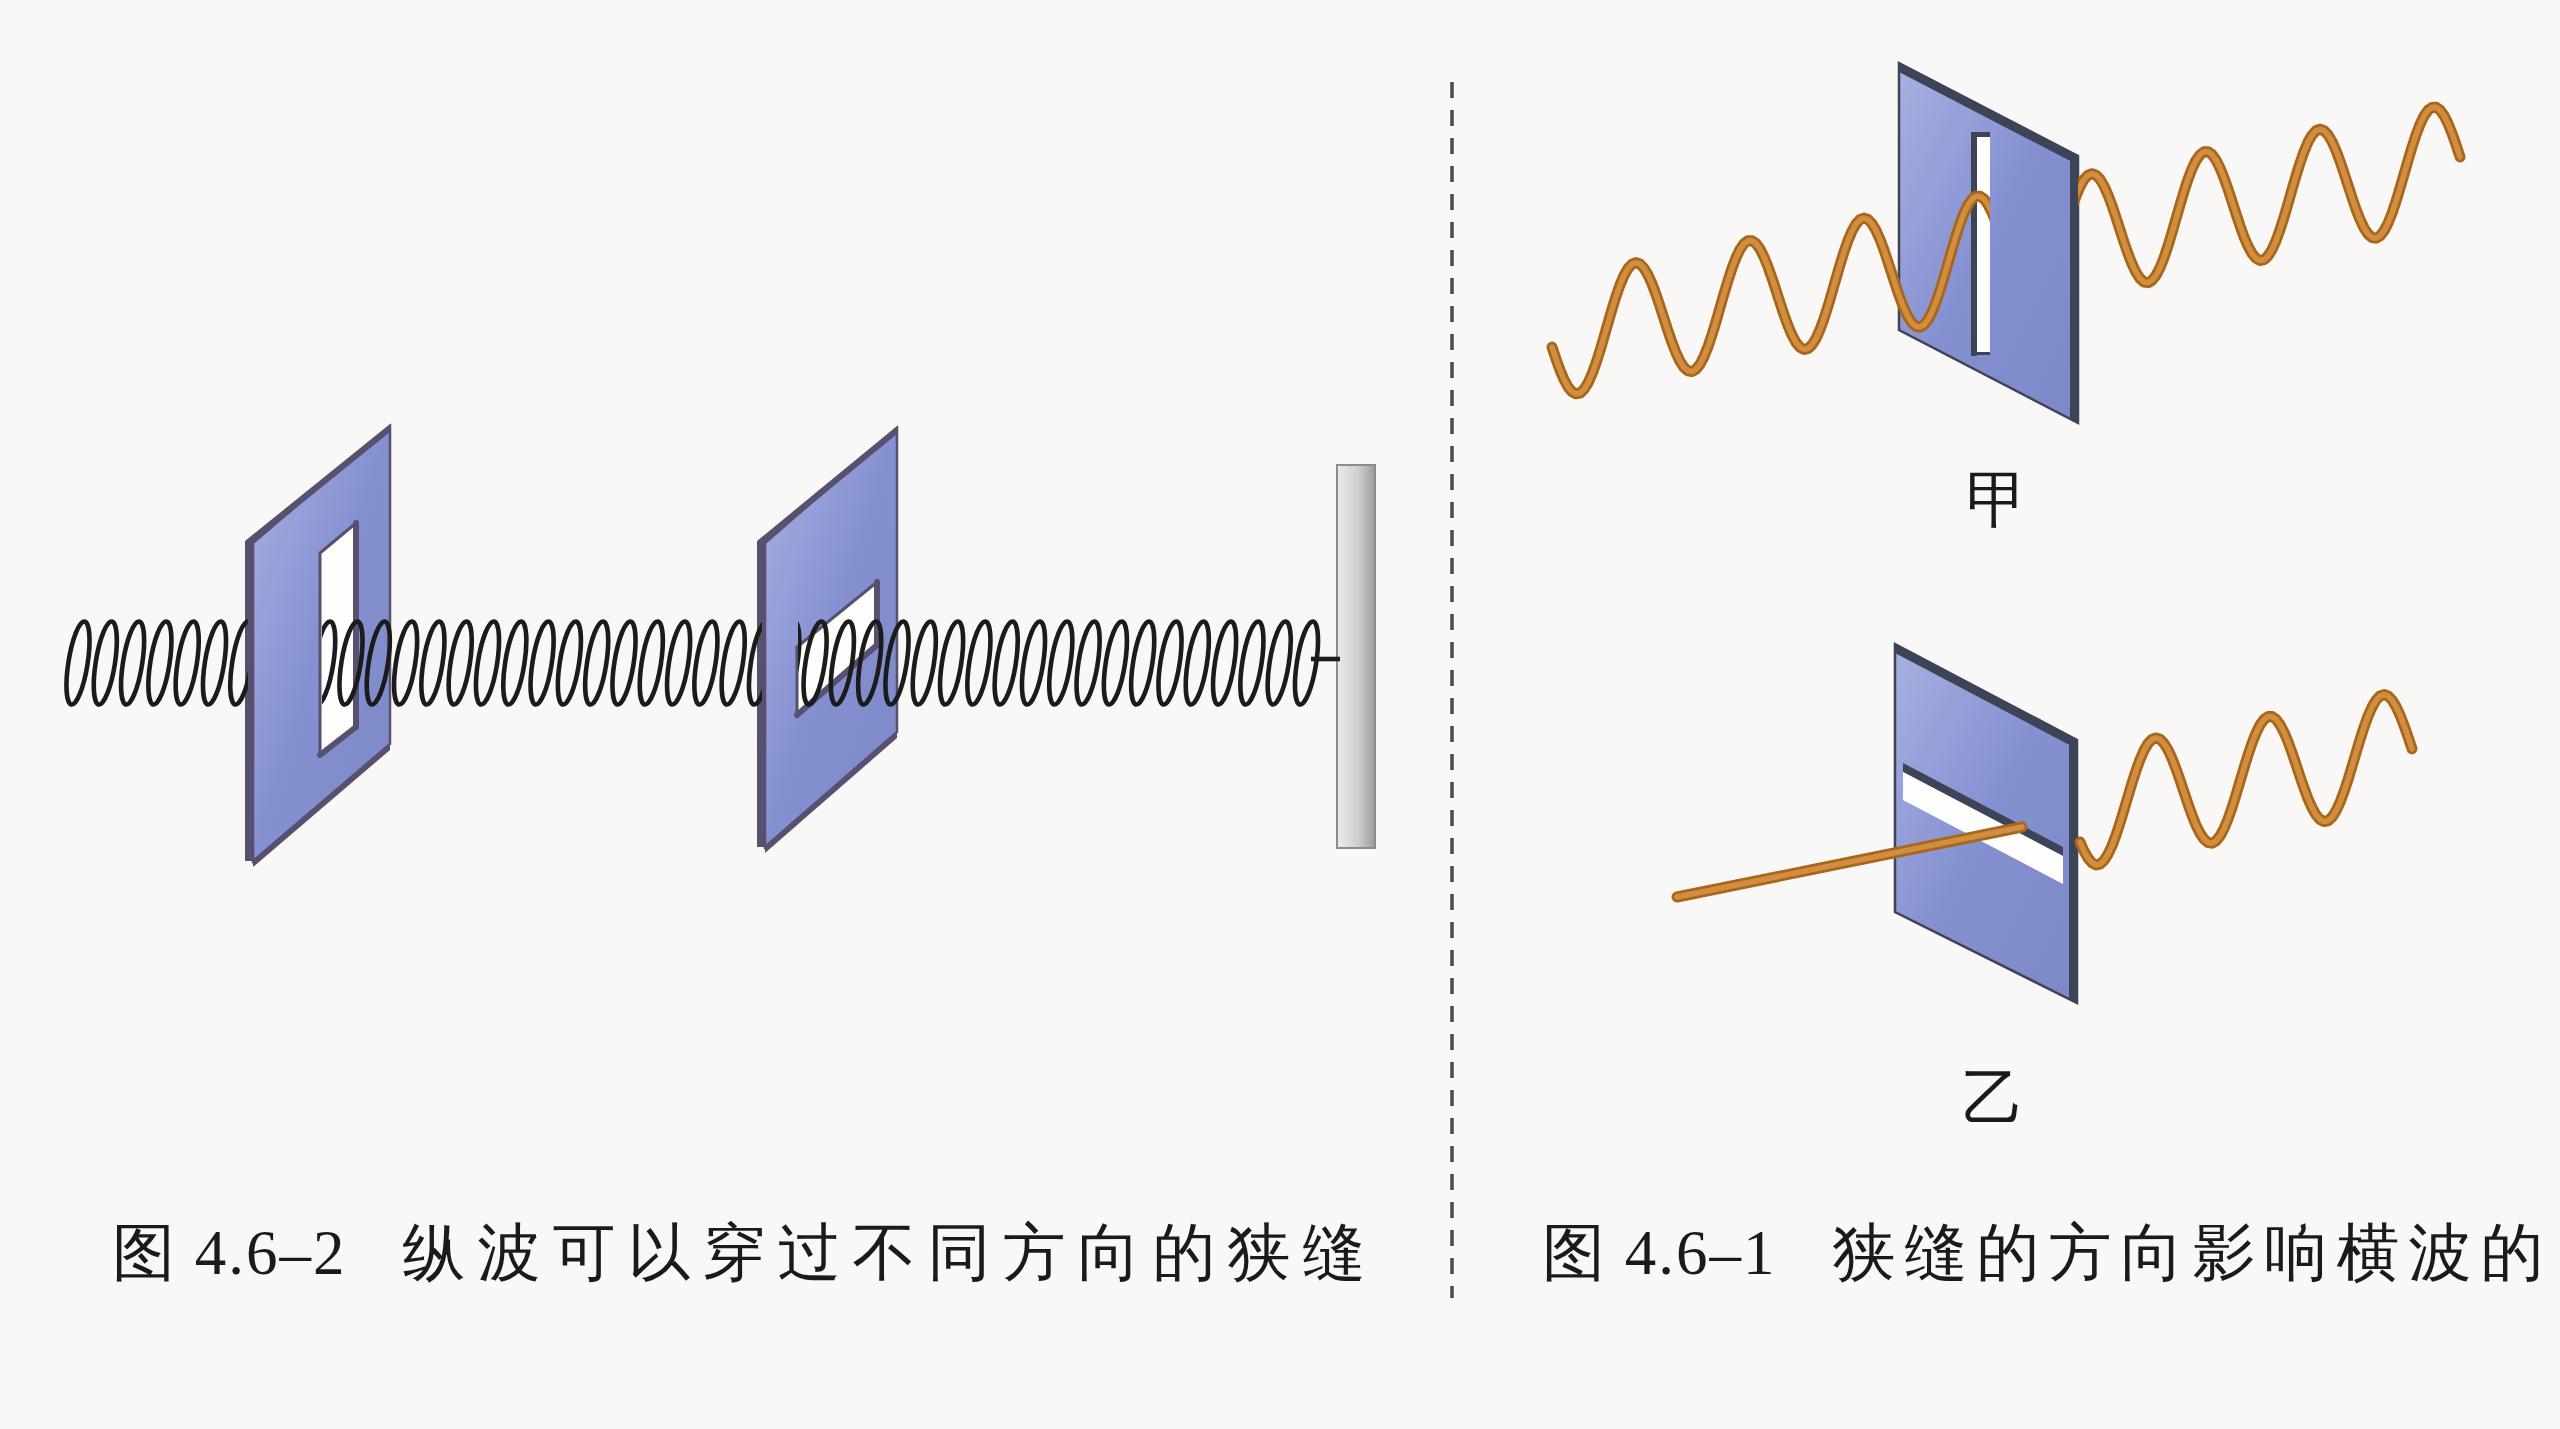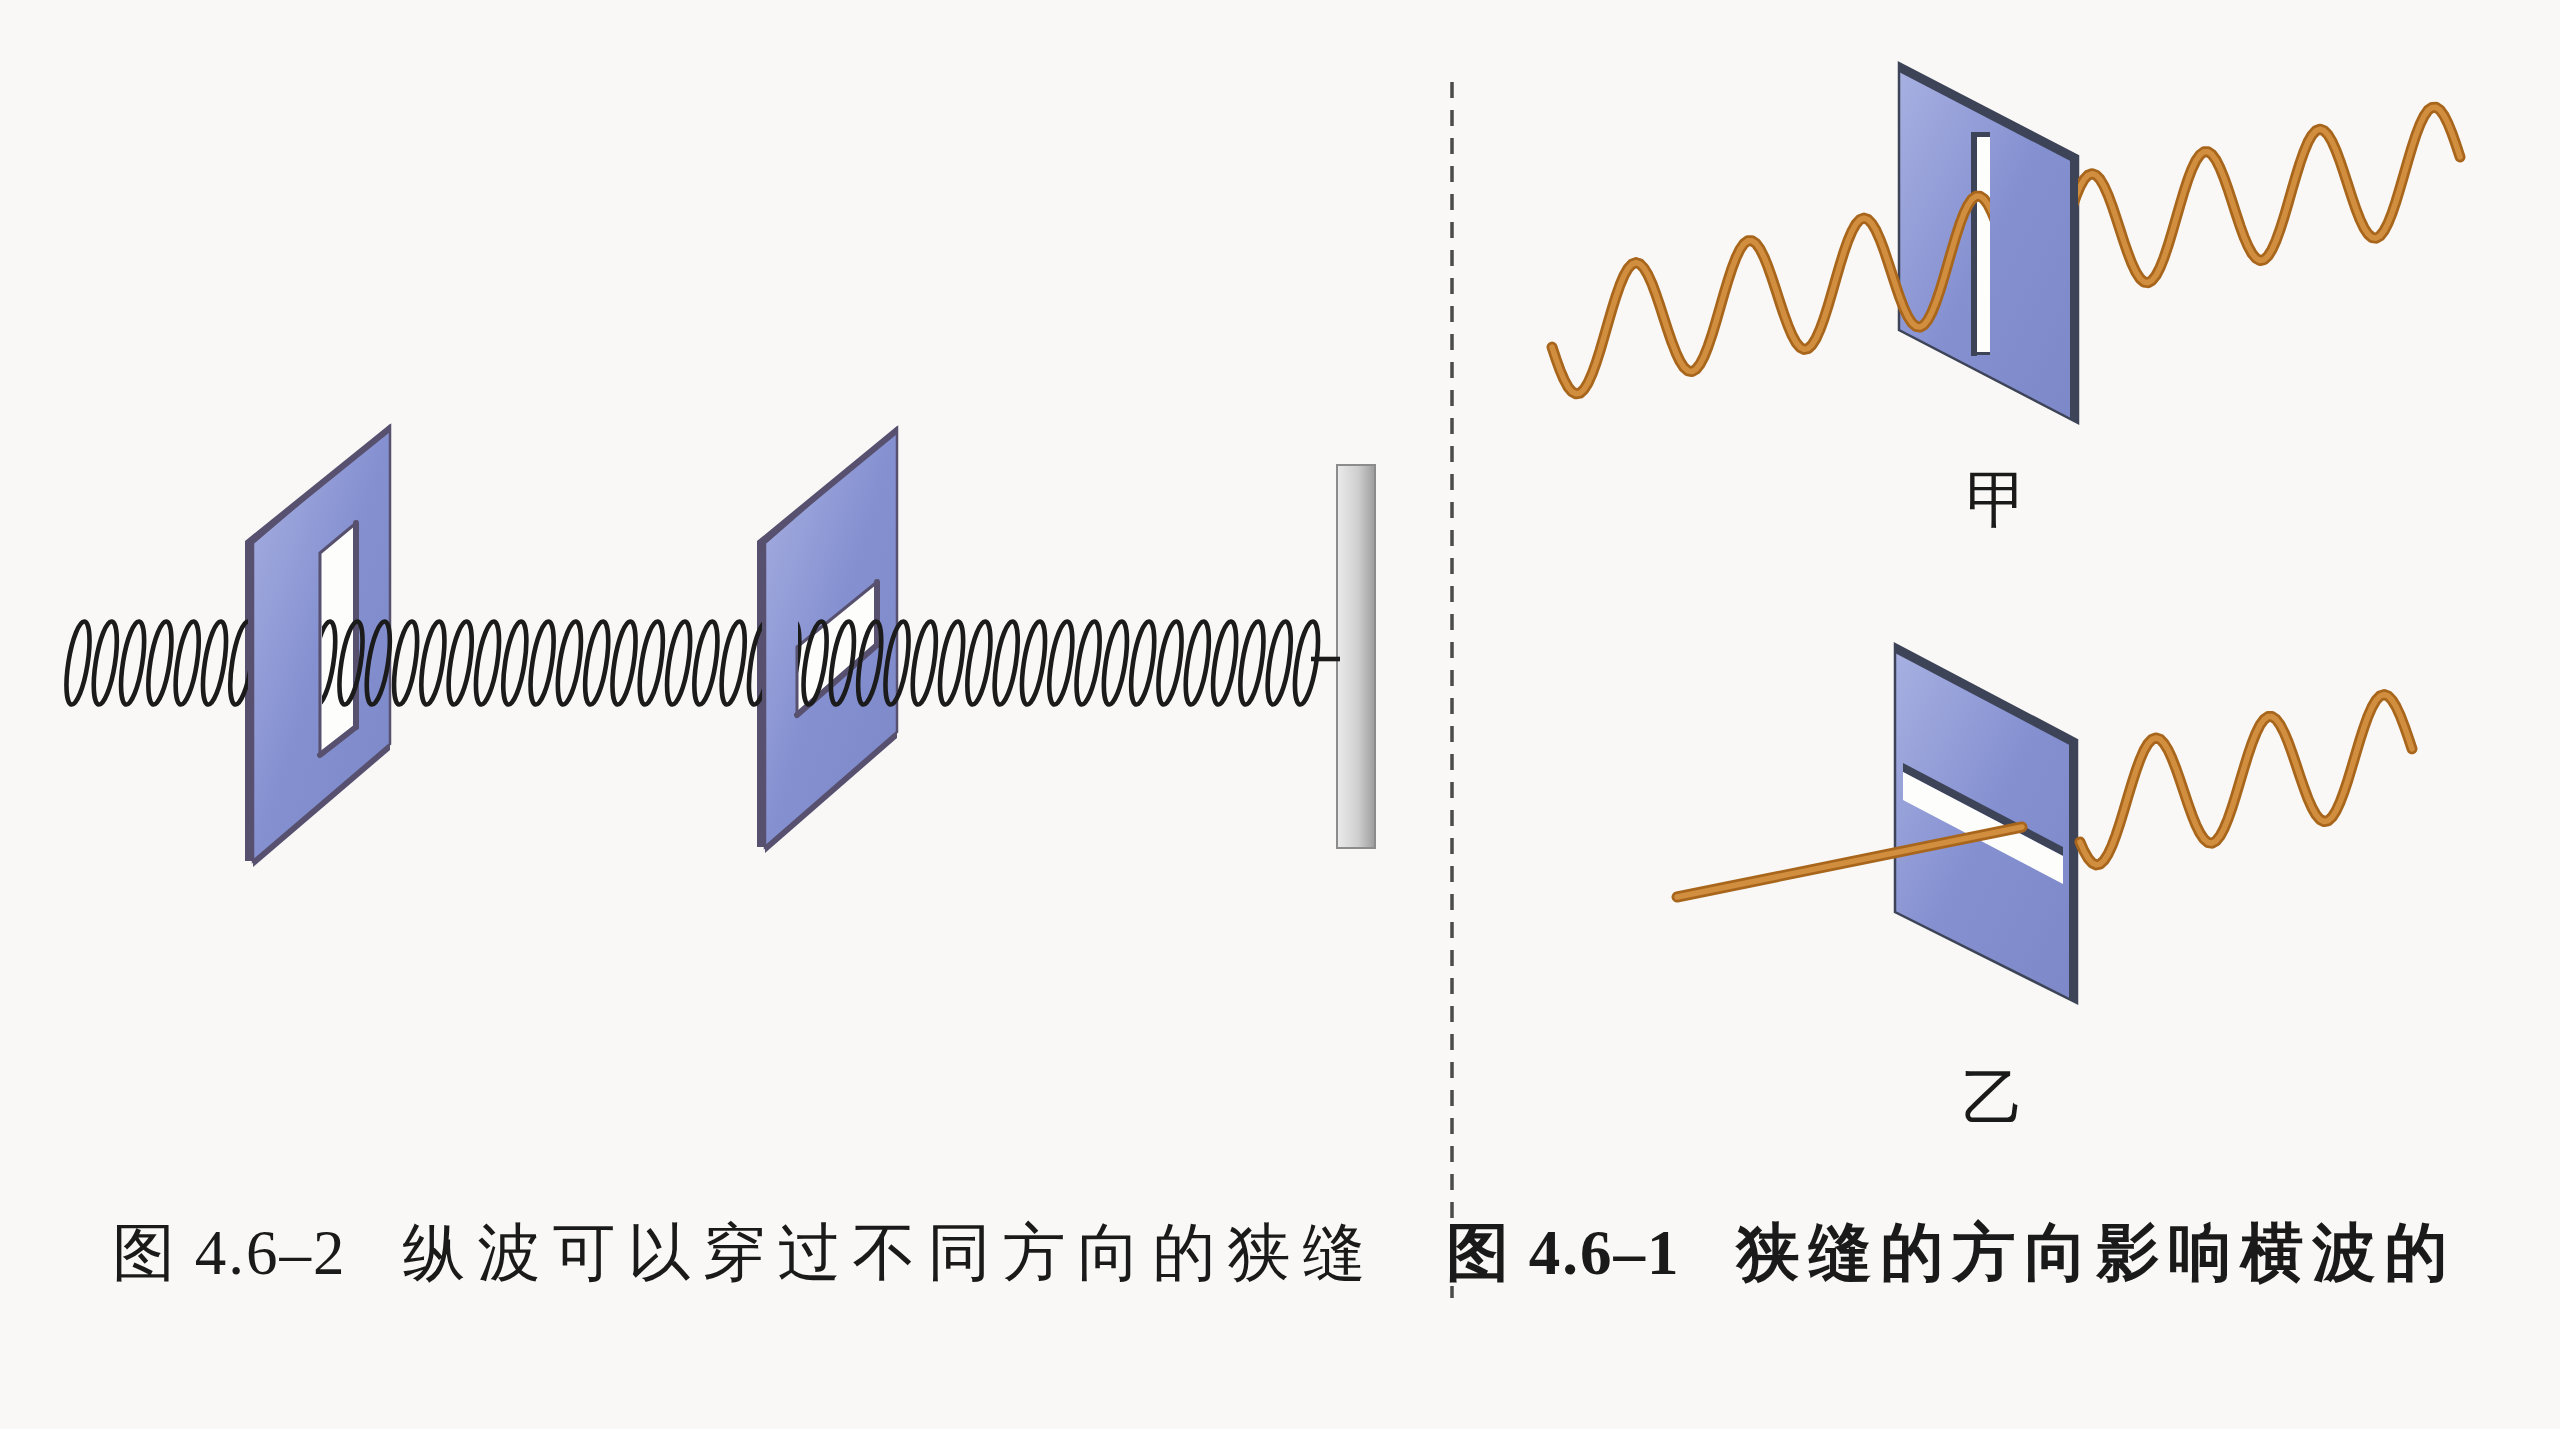--- a/index.html
+++ b/index.html
@@ -7,21 +7,21 @@
     width:2560px;height:1429px;position:relative;overflow:hidden;
     background:#f9f8f6;
     font-family:"Liberation Serif","DejaVu Serif",serif;
     color:#1a1a1a;
   }
   #stage{position:absolute;left:0;top:0;width:2560px;height:1429px;}
   .caption{position:absolute;font-size:63px;white-space:nowrap;line-height:90px;}
   .caption .num{letter-spacing:2px;}
   .caption .txt{margin-left:56px;letter-spacing:12px;}
   .caption-left{left:112px;top:1208px;}
-  .caption-right{left:1446px;top:1208px;font-weight:bold;}
+  .caption-right{left:1542px;top:1208px;}
   .caption-right .txt{letter-spacing:9px;}
   .sub-label{position:absolute;font-size:62px;letter-spacing:0;}
   #label-jia{left:1966px;top:458px;}
   #label-yi{left:1962px;top:1056px;}
 </style>
 </head>
 <body>
 
 <svg id="stage" width="2560" height="1429" viewBox="0 0 2560 1429" xmlns="http://www.w3.org/2000/svg">
     <defs>

